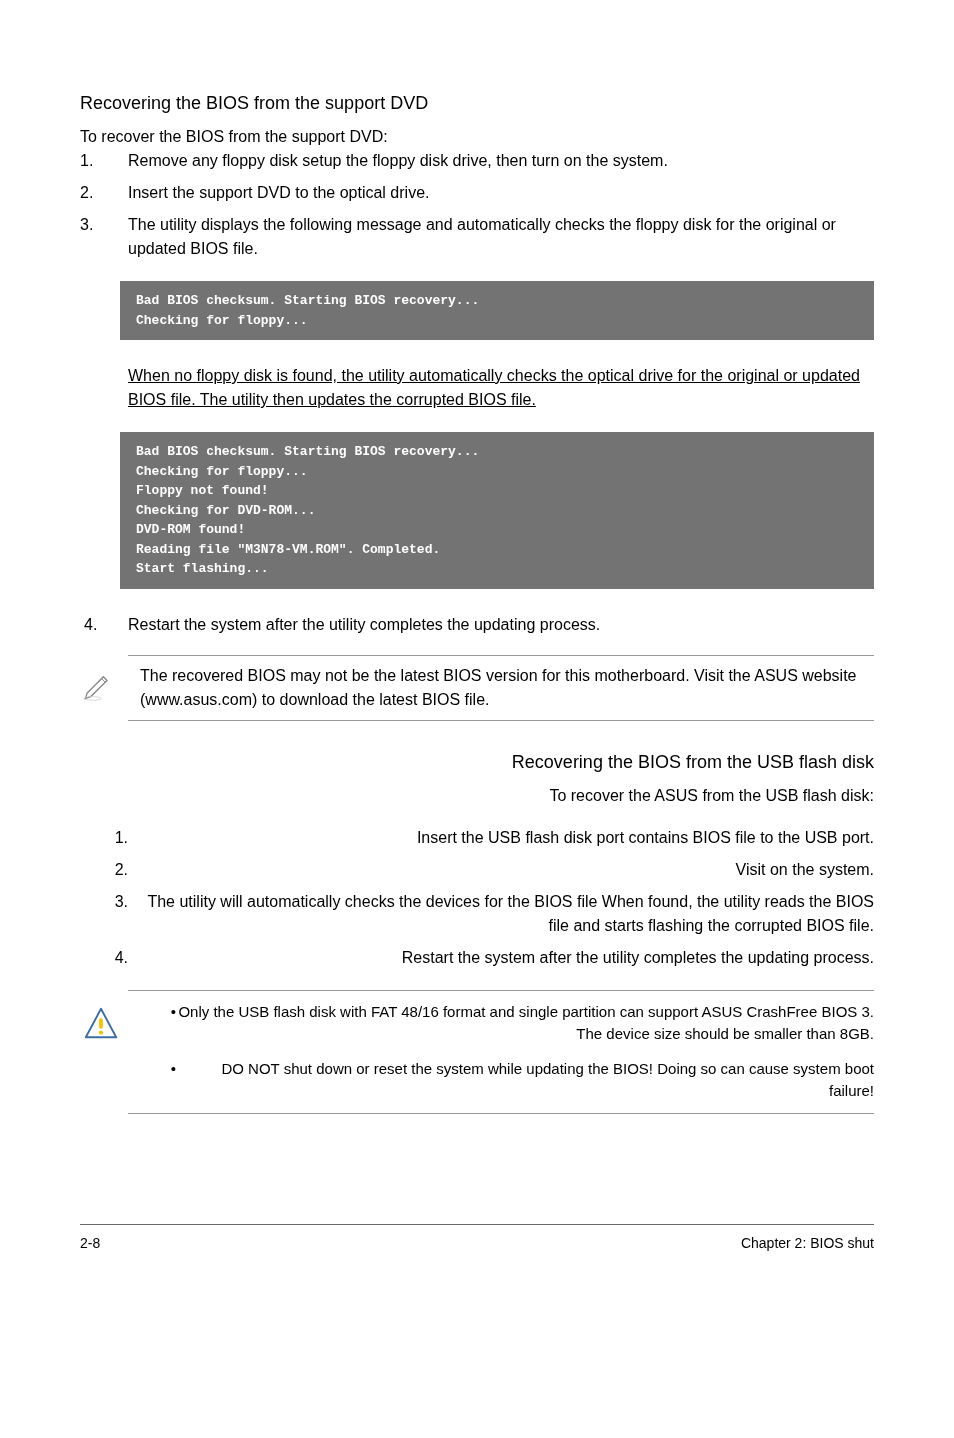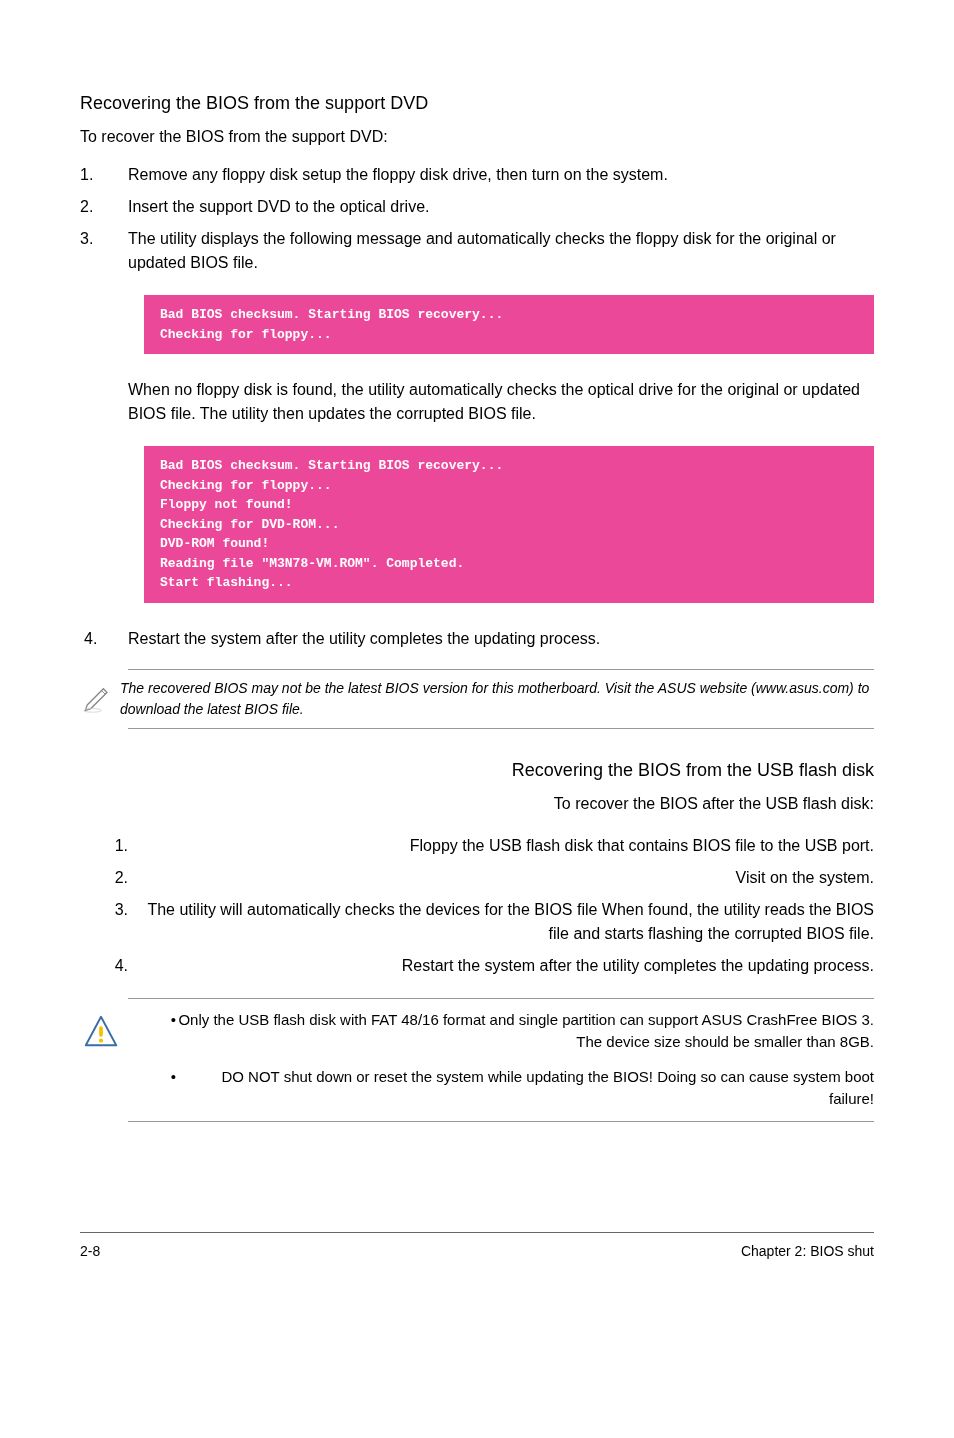--- a/index.html
+++ b/index.html
@@ -15,66 +15,66 @@
       padding: 90px 80px 40px 80px;
       font-size: 16px;
       line-height: 1.5;
     }
     .section-heading {
       font-size: 18px;
       font-weight: normal;
       margin-bottom: 8px;
     }
     .intro-text {
-      margin-bottom: 14px;
     }
     .numbered-list {
       list-style: none;
       margin-bottom: 20px;
     }
     .numbered-list li {
       display: flex;
       margin-bottom: 8px;
     }
     .list-number {
       min-width: 48px;
     }
     .list-text {
       flex: 1;
     }
     .code-block {
-      background: #ec4899;
+      background: #737373;
       color: #ffffff;
       font-family: "Courier New", monospace;
       font-size: 13px;
       font-weight: bold;
       padding: 10px 16px;
-      margin-left: 64px;
+      margin-left: 40px;
       margin-bottom: 24px;
       line-height: 1.5;
       white-space: pre;
     }
     .para-indent {
       margin-left: 48px;
       margin-bottom: 20px;
+      text-decoration: underline;
     }
     .single-item {
       display: flex;
       margin-bottom: 18px;
     }
     .note-box {
       border-top: 1px solid #999;
       border-bottom: 1px solid #999;
       margin-left: 48px;
       padding: 8px 0;
       margin-bottom: 28px;
       display: flex;
       align-items: center;
-      font-size: 14px;
-      font-style: italic;
+      gap: 20px;
+      font-size: 16px;
     }
     .note-icon {
       width: 40px;
       flex-shrink: 0;
       margin-left: -48px;
     }
     .note-text {
       flex: 1;
     }
     .warning-box {
@@ -171,26 +171,26 @@
         <path d="M 24 14 L 28 18" fill="none" stroke="#888" stroke-width="1"></path>
         <ellipse cx="14" cy="36" rx="10" ry="2" fill="none" stroke="#ccc" stroke-width="0.8"></ellipse>
       </svg>
     </span>
     <span class="note-text">The recovered BIOS may not be the latest BIOS version for this motherboard. Visit the ASUS website (www.asus.com) to download the latest BIOS file.</span>
   </div>
 </div>
 
 <div class="section-gap">
   <h2 class="section-heading">Recovering the BIOS from the USB flash disk</h2>
-  <p class="intro-text" style="margin-bottom:18px;">To recover the BIOS after the USB flash disk:</p>
+  <p class="intro-text" style="margin-bottom:18px;">To recover the ASUS from the USB flash disk:</p>
 
   <ol class="numbered-list">
     <li>
       <span class="list-number">1.</span>
-      <span class="list-text">Floppy the USB flash disk that contains BIOS file to the USB port.</span>
+      <span class="list-text">Insert the USB flash disk port contains BIOS file to the USB port.</span>
     </li>
     <li>
       <span class="list-number">2.</span>
       <span class="list-text">Visit on the system.</span>
     </li>
     <li>
       <span class="list-number">3.</span>
       <span class="list-text">The utility will automatically checks the devices for the BIOS file When found, the utility reads the BIOS file and starts flashing the corrupted BIOS file.</span>
     </li>
     <li>

